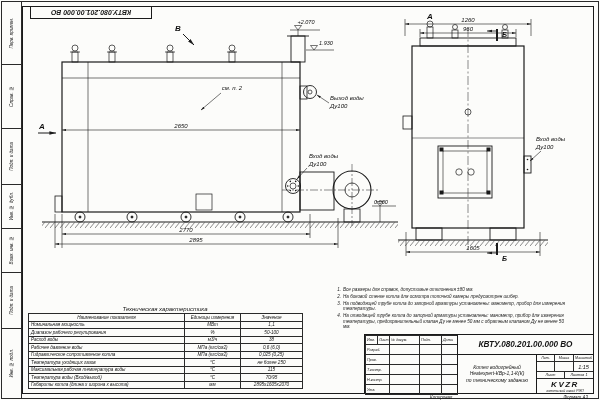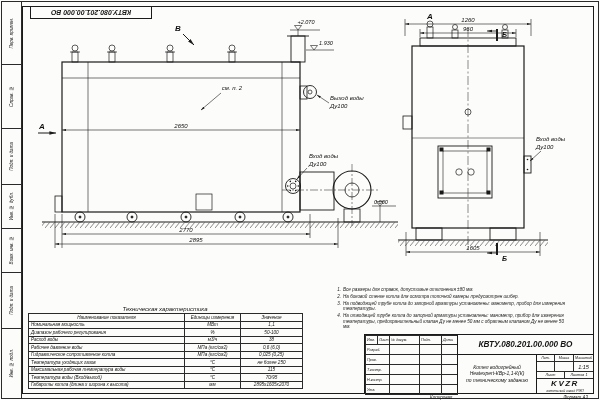--- a/index.html
+++ b/index.html
@@ -32,21 +32,21 @@
   table.sig { position:absolute; left:0; top:0; width:92px; height:60px; border-collapse:collapse; table-layout:fixed; font-size:3.7px; }
   .sig td { border:1px solid #2a2a2a; padding:0 1px; overflow:hidden; white-space:nowrap; }
   .tb-right { position:absolute; left:92px; top:0; right:0; bottom:0; border-left:1.4px solid #1a1a1a; }
   .desig { height:20px; border-bottom:1.2px solid #1a1a1a; display:flex; align-items:center; justify-content:center;
            font-weight:bold; font-size:8.2px; white-space:nowrap; }
   .tb-low { display:flex; height:38px; }
   .name-cell { width:80px; border-right:1.2px solid #1a1a1a; padding:1px; font-size:5px; text-align:center;
                display:flex; flex-direction:column; justify-content:center; gap:1px; line-height:1.1; }
   .info { flex:1; display:flex; flex-direction:column; }
   .irow { display:flex; border-bottom:1px solid #2a2a2a; }
-  .irow:last-child { border-bottom:none; }
+  .irow:last-child { border-bottom:none;justify-content:flex-end; }
   .lbls { height:7px; font-size:3.6px; text-align:center; }
   .vals { height:10px; }
   .sheetrow { height:7px; font-size:3.8px; }
   .ic { border-right:1px solid #2a2a2a; display:flex; align-items:center; justify-content:center; }
   .ic:last-child { border-right:none; }
   .w18{width:18px}.w19{width:19px}.w29{width:28px}
   .scaleval { font-size:5.5px; }
   .corow { flex:1; display:flex; flex-direction:column; align-items:center; justify-content:center; gap:0.5px; }
   .logo { font-weight:bold; font-size:8px; letter-spacing:1.5px; font-style:italic; }
   .coname { font-size:3.5px; }

